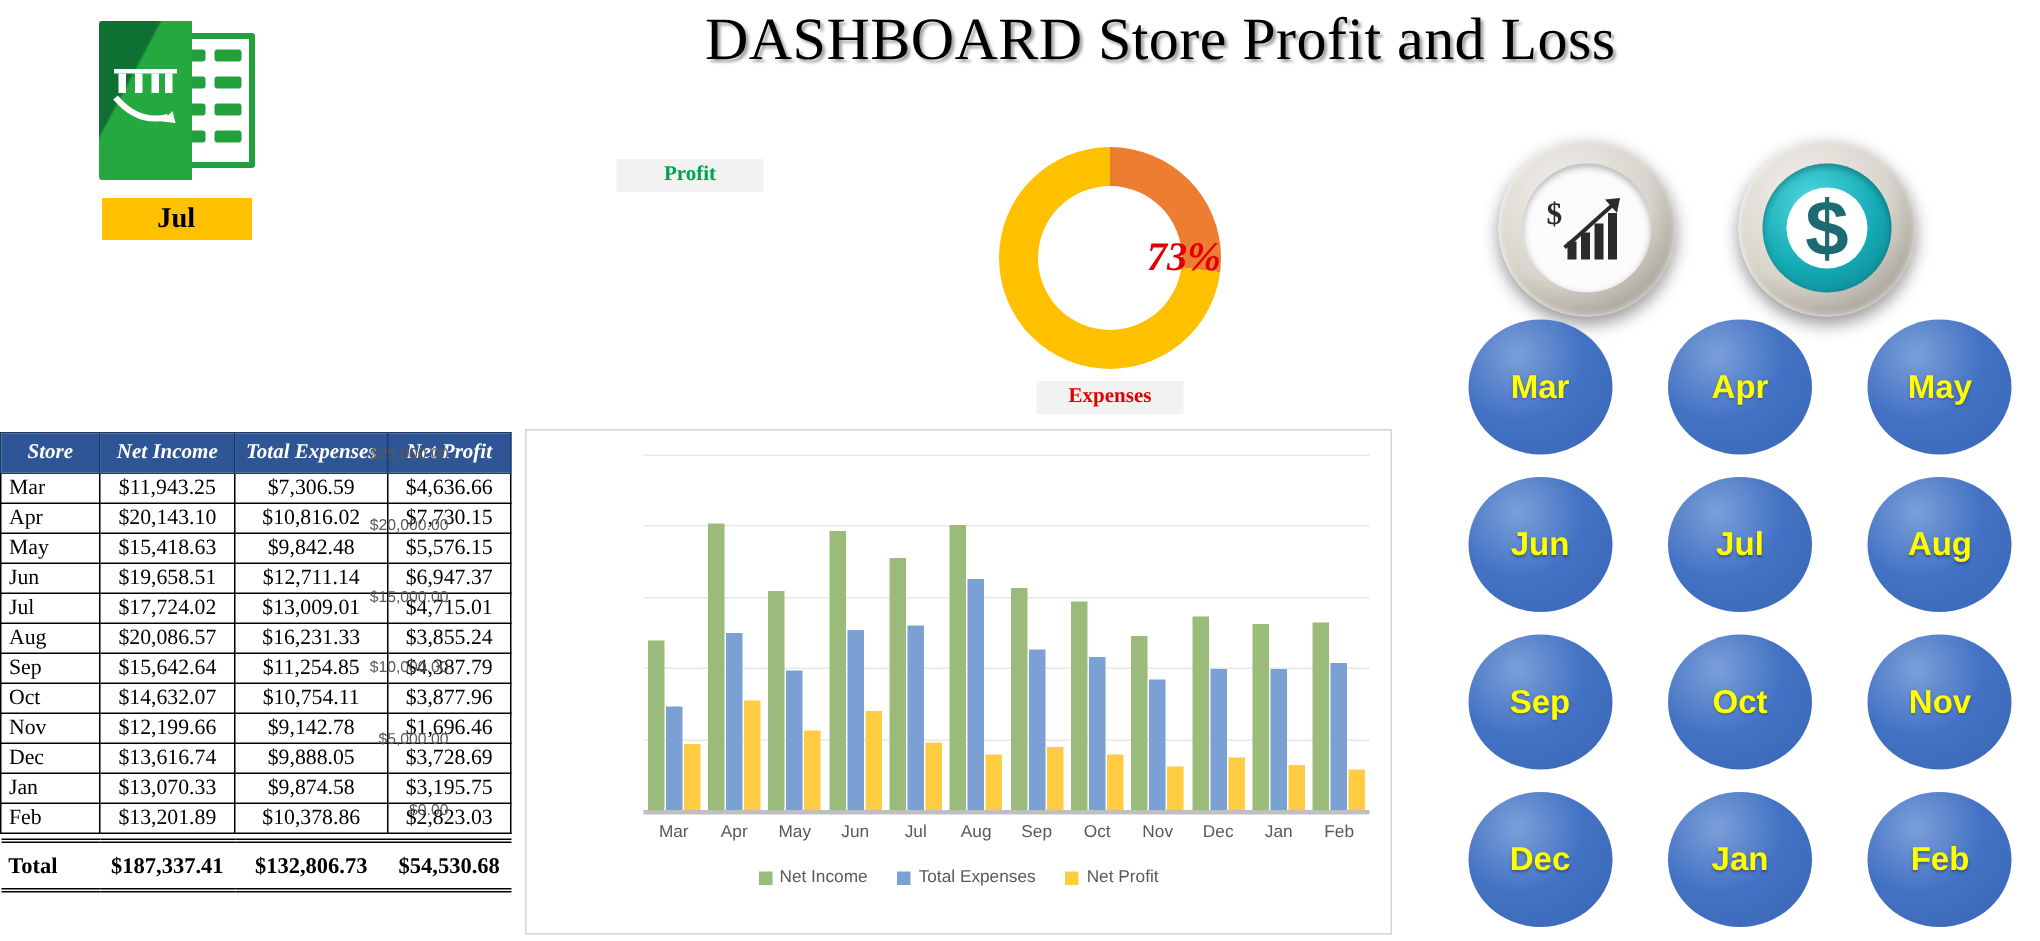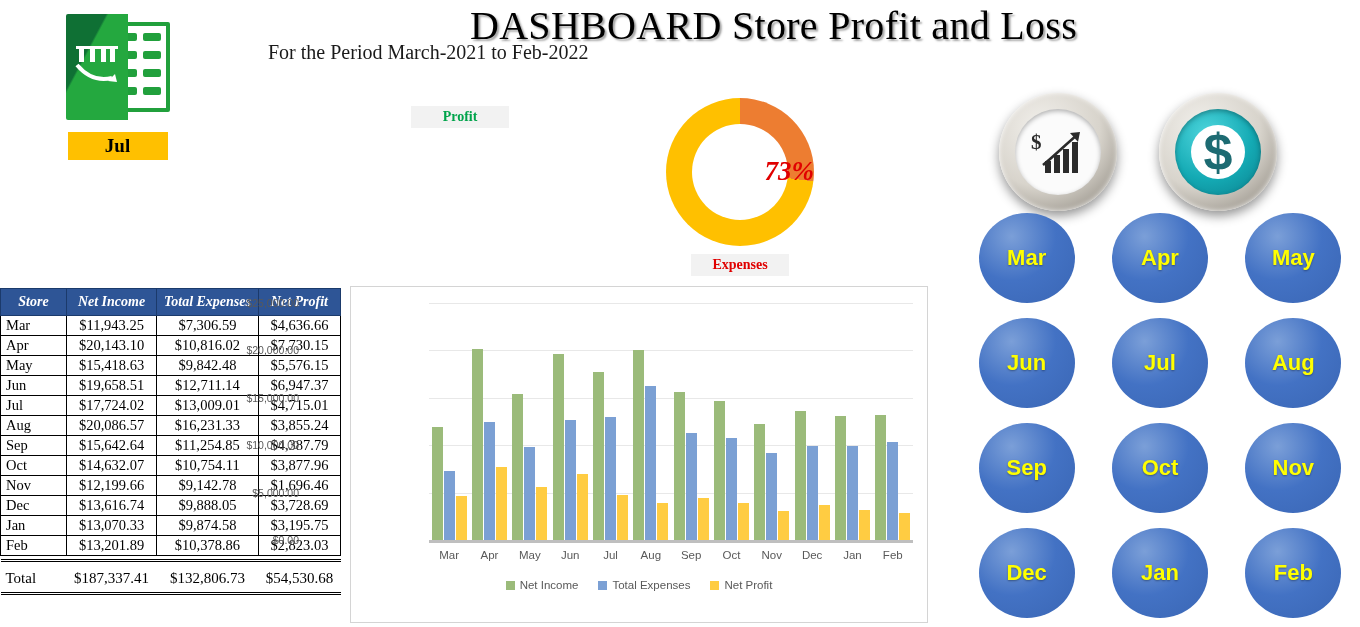--- a/index.html
+++ b/index.html
@@ -82,21 +82,21 @@
     border:1px solid #1b3a6b; text-align:center;
   }
   #pl-table td {
     font-family:"Liberation Serif", serif; font-size:14.5px; color:#000;
     border:1px solid #000; padding:0 5px; height:19px; line-height:19px;
   }
   #pl-table td.month-cell { text-align:left; width:66px; }
   #pl-table td.num { text-align:center; }
   #pl-table tr.total-row td {
     border:none; border-top:3px double #000; border-bottom:3px double #000;
-    font-weight:normal; font-size:15px; height:28px; line-height:28px; padding-top:2px;
+    font-weight:bold; font-size:15px; height:28px; line-height:28px; padding-top:2px;
   }
   #pl-table tr.spacer-row td { border:none; height:5px; line-height:5px; }
 
   
   #chart-panel {
     position:absolute; left:350px; top:286px; width:578px; height:337px;
     background:#fff; border:1px solid #D4D4D4;
   }
   #chart-plot { position:absolute; left:78px; top:16px; width:484px; height:240px; }
   .gridline { position:absolute; left:0; width:100%; height:1px; background:#E8E8E8; }
@@ -158,21 +158,20 @@
     display:flex; align-items:center; justify-content:center;
     font-weight:bold; font-size:22px; color:#FFFF00;
     text-shadow:0 1px 2px rgba(0,0,0,0.35);
   }
 </style>
 </head>
 <body>
 
 <div id="title-area">
   <div id="dashboard-title">DASHBOARD  Store Profit and Loss</div>
-  <div id="period-subtitle">For the Period March-2021 to Feb-2022</div>
 </div>
 
 <div id="excel-block">
   <div class="excel-icon">
     <div class="excel-sheet">
       <i style="left:5px;  top:7px;  width:16px;"></i>
       <i style="left:27px; top:7px;  width:18px;"></i>
       <i style="left:5px;  top:25px; width:16px;"></i>
       <i style="left:27px; top:25px; width:18px;"></i>
       <i style="left:5px;  top:43px; width:16px;"></i>

